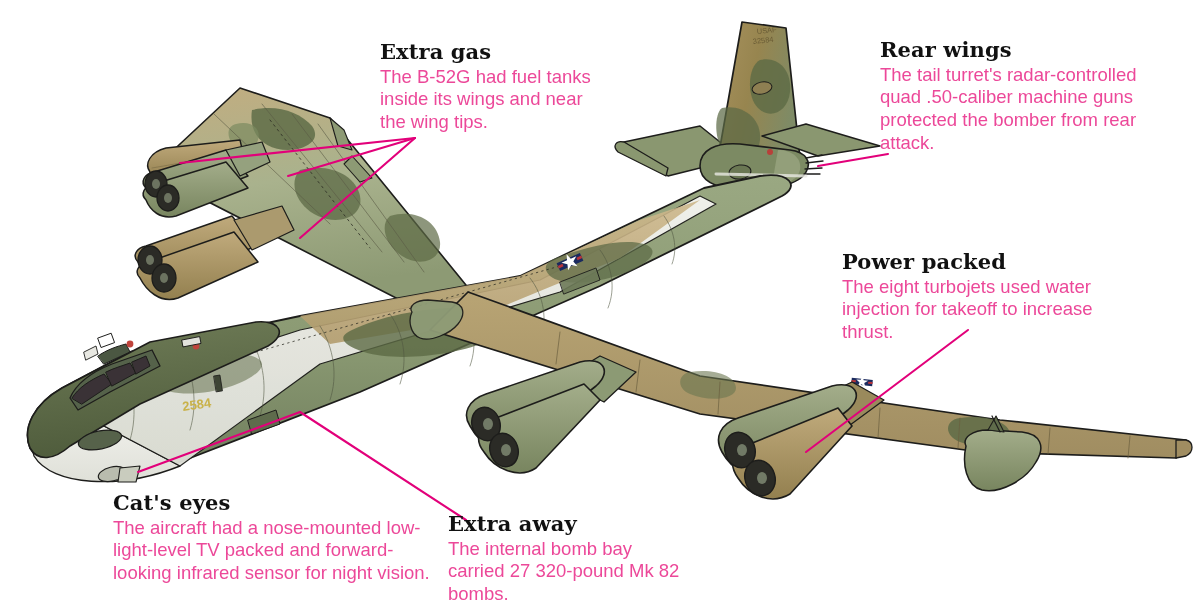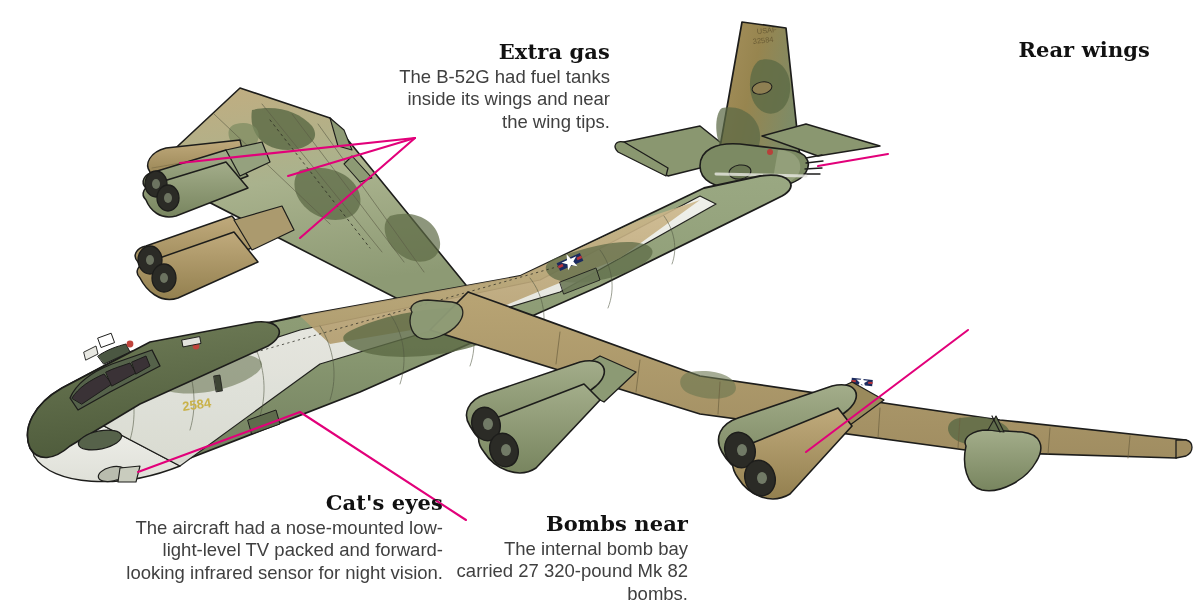--- a/index.html
+++ b/index.html
@@ -6,36 +6,36 @@
   html,body{margin:0;padding:0;background:#ffffff;}
   #page{
     position:relative;
     width:1200px;height:607px;
     background:#ffffff;
     overflow:hidden;
     font-family:"Liberation Sans", sans-serif;
   }
   #art{position:absolute;left:0;top:0;width:1200px;height:607px;}
 
-  .callout{position:absolute;text-align:right;}
+  .callout{position:absolute;text-align:left;}
   .callout .hd{
     font-family:"DejaVu Serif", serif;
     font-weight:700;
     font-size:21px;
     color:#111111;
     letter-spacing:.1px;
     line-height:1.12;
     margin:0 0 2px 0;
     white-space:nowrap;
   }
   .callout .bd{
     font-family:"Liberation Sans", sans-serif;
     font-weight:400;
     font-size:18.5px;
-    color:#404040;
+    color:#ec4899;
     line-height:1.24;
     margin:0;
   }
 
   #c-extra{left:380px;top:40px;width:230px;}
   #c-rear {left:880px;top:38px;width:270px;}
   #c-power{left:842px;top:250px;width:300px;}
   #c-cat  {left:113px;top:491px;width:330px;}
   #c-bomb {left:448px;top:512px;width:240px;}
 </style>
@@ -308,26 +308,31 @@
     </g>
   </svg>
 
   <div class="callout" id="c-extra">
     <p class="hd">Extra gas</p>
     <p class="bd">The B-52G had fuel tanks inside its wings and near the wing tips.</p>
   </div>
 
   <div class="callout" id="c-rear">
     <p class="hd">Rear wings</p>
-  </div>
-
+    <p class="bd">The tail turret's radar-controlled quad .50-caliber machine guns protected the bomber from rear attack.</p>
+  </div>
+
+  <div class="callout" id="c-power">
+    <p class="hd">Power packed</p>
+    <p class="bd">The eight turbojets used water injection for takeoff to increase thrust.</p>
+  </div>
 
   <div class="callout" id="c-cat">
     <p class="hd">Cat's eyes</p>
     <p class="bd">The aircraft had a nose-mounted low-light-level TV packed and forward-looking infrared sensor for night vision.</p>
   </div>
 
   <div class="callout" id="c-bomb">
-    <p class="hd">Bombs near</p>
+    <p class="hd">Extra away</p>
     <p class="bd">The internal bomb bay carried 27 320-pound Mk 82 bombs.</p>
   </div>
 
 </div>
 
 </body></html>

